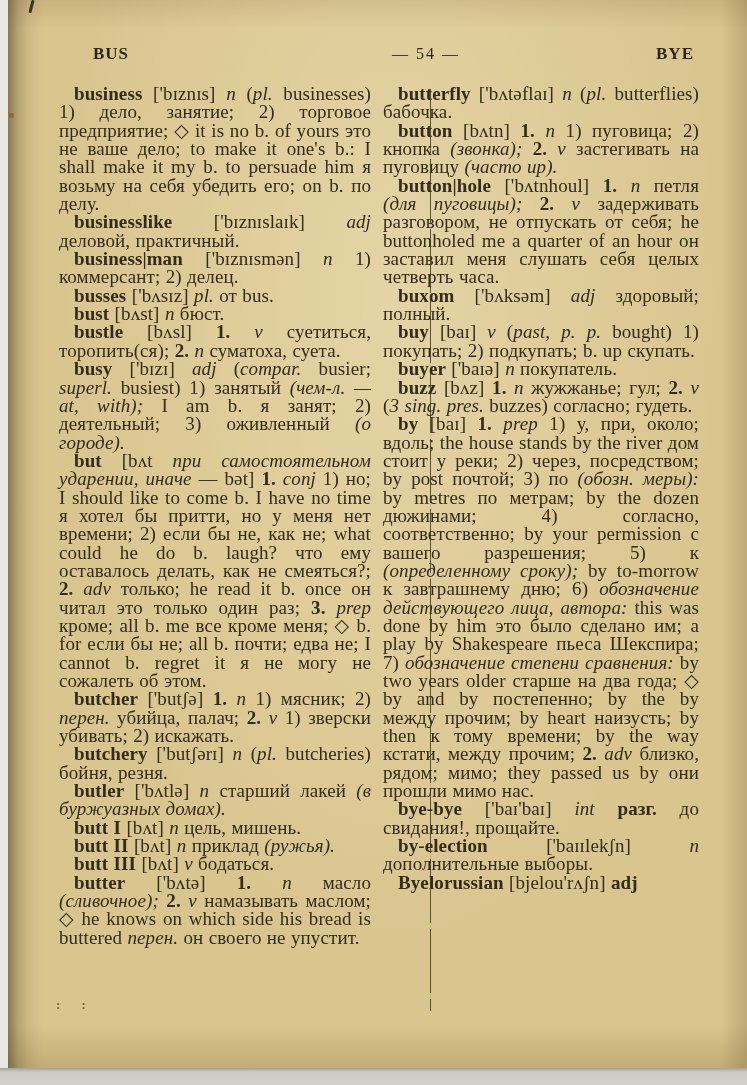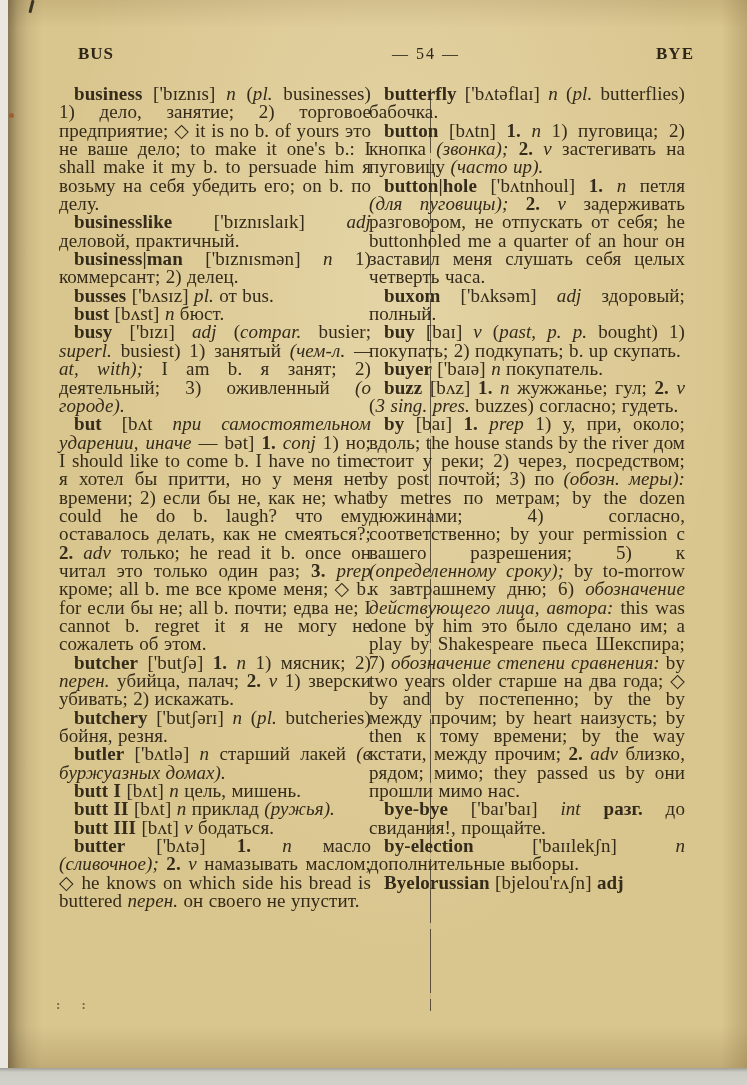--- a/index.html
+++ b/index.html
@@ -23,27 +23,27 @@
     background:
       radial-gradient(ellipse at 52% 28%, rgba(255,248,220,0.30), rgba(0,0,0,0) 62%),
       linear-gradient(90deg, rgba(58,44,22,0.50) 0px, rgba(58,44,22,0.22) 10px, rgba(58,44,22,0.08) 20px, rgba(58,44,22,0) 34px),
       linear-gradient(270deg, rgba(121,95,48,0.28) 0px, rgba(121,95,48,0) 26px),
       linear-gradient(0deg, rgba(121,95,48,0.25) 0px, rgba(121,95,48,0) 42px),
       linear-gradient(180deg, rgba(121,95,48,0.18) 0px, rgba(121,95,48,0) 28px),
       #d9c58e;
   }
   .header-row{position:absolute;top:44px;left:0;width:747px;height:24px;color:#2e2718;}
   .guide-word{font-weight:bold;font-size:17px;letter-spacing:1px;position:absolute;top:0;}
-  .guide-left{left:78px;}
+  .guide-left{left:93px;}
   .guide-right{right:53px;text-align:center;}
   .page-number{position:absolute;top:1px;left:320px;width:140px;text-align:right;font-size:16px;letter-spacing:2px;}
   .text-area{position:absolute;top:85px;left:59px;width:642px;color:#342b1b;}
   .column{position:absolute;top:0;}
   .column-left{left:0;width:312px;}
-  .column-right{left:310px;width:316px;}
+  .column-right{left:324px;width:316px;}
   .divider{
     position:absolute;left:371px;top:4px;height:922px;width:1px;
     background:repeating-linear-gradient(180deg,#5a4f39 0 64px,rgba(90,79,57,0.15) 64px 70px);
   }
   .entry{
     margin:0;text-indent:15px;text-align:justify;
     font-size:19px;line-height:18.35px;letter-spacing:0.1px;
     word-spacing:0.5px;
   }
   .entry .b{font-weight:bold;}
@@ -80,20 +80,21 @@
   <span class="guide-word guide-right">BYE</span>
 </div>
 
 <div class="text-area">
   <div class="column column-left">
       <p class="entry"><span class="b">business</span><span> ['bɪznɪs] </span><span class="i">n</span><span> (</span><span class="i">pl.</span><span> businesses) 1) дело, занятие; 2) торговое предприятие; ◇ it is no b. of yours это не ваше дело; to make it one's b.: I shall make it my b. to persuade him я возьму на себя убедить его; on b. по делу.</span></p>
       <p class="entry"><span class="b">businesslike</span><span> ['bɪznɪslaɪk] </span><span class="i">adj</span><span> деловой, практичный.</span></p>
       <p class="entry"><span class="b">business|man</span><span> ['bɪznɪsmən] </span><span class="i">n</span><span> 1) коммерсант; 2) делец.</span></p>
       <p class="entry"><span class="b">busses</span><span> ['bʌsɪz] </span><span class="i">pl.</span><span> от bus.</span></p>
       <p class="entry"><span class="b">bust</span><span> [bʌst] </span><span class="i">n</span><span> бюст.</span></p>
+      <p class="entry"><span class="b">bustle</span><span> [bʌsl] </span><span class="b">1.</span><span> </span><span class="i">v</span><span> суетиться, торопить(ся); </span><span class="b">2.</span><span> </span><span class="i">n</span><span> суматоха, суета.</span></p>
       <p class="entry"><span class="b">busy</span><span> ['bɪzɪ] </span><span class="i">adj</span><span> (</span><span class="i">compar.</span><span> busier; </span><span class="i">superl.</span><span> busiest) 1) занятый </span><span class="i">(чем-л. — at, with);</span><span> I am b. я занят; 2) деятельный; 3) оживленный </span><span class="i">(о городе).</span></p>
       <p class="entry"><span class="b">but</span><span> [bʌt </span><span class="i">при самостоятельном ударении, иначе</span><span> — bət] </span><span class="b">1.</span><span> </span><span class="i">conj</span><span> 1) но; I should like to come b. I have no time я хотел бы притти, но у меня нет времени; 2) если бы не, как не; what could he do b. laugh? что ему оставалось делать, как не смеяться?; </span><span class="b">2.</span><span> </span><span class="i">adv</span><span> только; he read it b. once он читал это только один раз; </span><span class="b">3.</span><span> </span><span class="i">prep</span><span> кроме; all b. me все кроме меня; ◇ b. for если бы не; all b. почти; едва не; I cannot b. regret it я не могу не сожалеть об этом.</span></p>
       <p class="entry"><span class="b">butcher</span><span> ['butʃə] </span><span class="b">1.</span><span> </span><span class="i">n</span><span> 1) мясник; 2) </span><span class="i">перен.</span><span> убийца, палач; </span><span class="b">2.</span><span> </span><span class="i">v</span><span> 1) зверски убивать; 2) искажать.</span></p>
       <p class="entry"><span class="b">butchery</span><span> ['butʃərɪ] </span><span class="i">n</span><span> (</span><span class="i">pl.</span><span> butcheries) бойня, резня.</span></p>
       <p class="entry"><span class="b">butler</span><span> ['bʌtlə] </span><span class="i">n</span><span> старший лакей </span><span class="i">(в буржуазных домах).</span></p>
       <p class="entry"><span class="b">butt I</span><span> [bʌt] </span><span class="i">n</span><span> цель, мишень.</span></p>
       <p class="entry"><span class="b">butt II</span><span> [bʌt] </span><span class="i">n</span><span> приклад </span><span class="i">(ружья).</span></p>
       <p class="entry"><span class="b">butt III</span><span> [bʌt] </span><span class="i">v</span><span> бодаться.</span></p>
       <p class="entry"><span class="b">butter</span><span> ['bʌtə] </span><span class="b">1.</span><span> </span><span class="i">n</span><span> масло </span><span class="i">(сливочное);</span><span> </span><span class="b">2.</span><span> </span><span class="i">v</span><span> намазывать маслом; ◇ he knows on which side his bread is buttered </span><span class="i">перен.</span><span> он своего не упустит.</span></p>
     </div>

